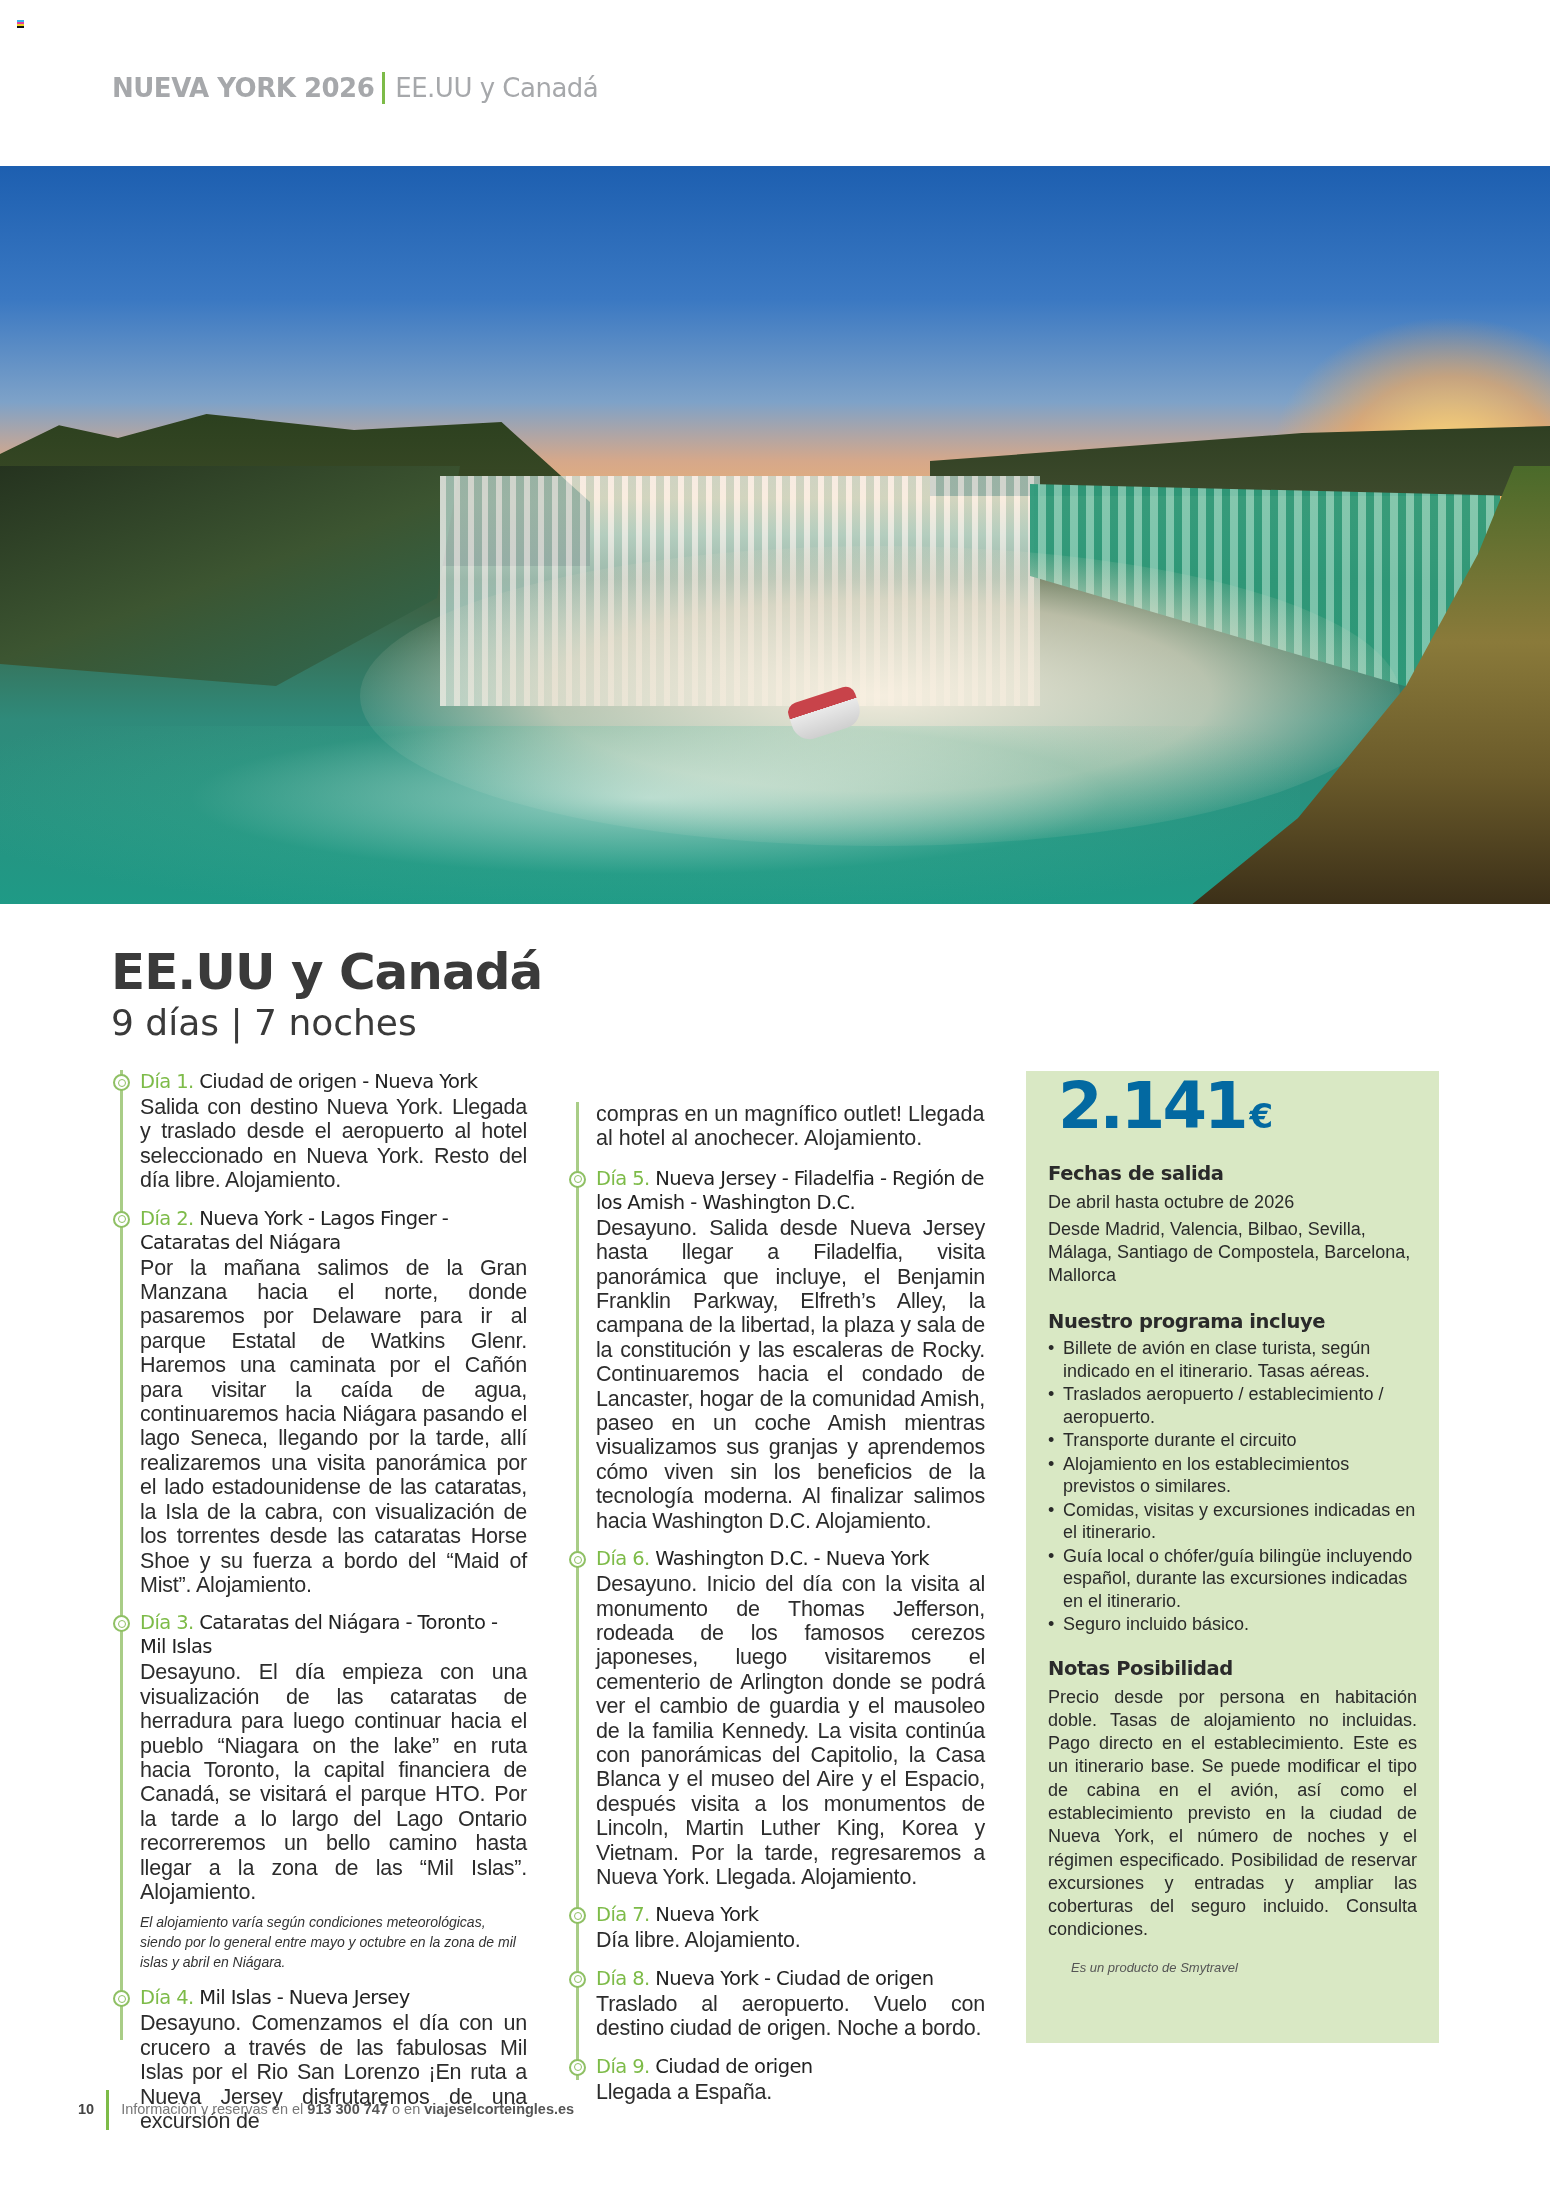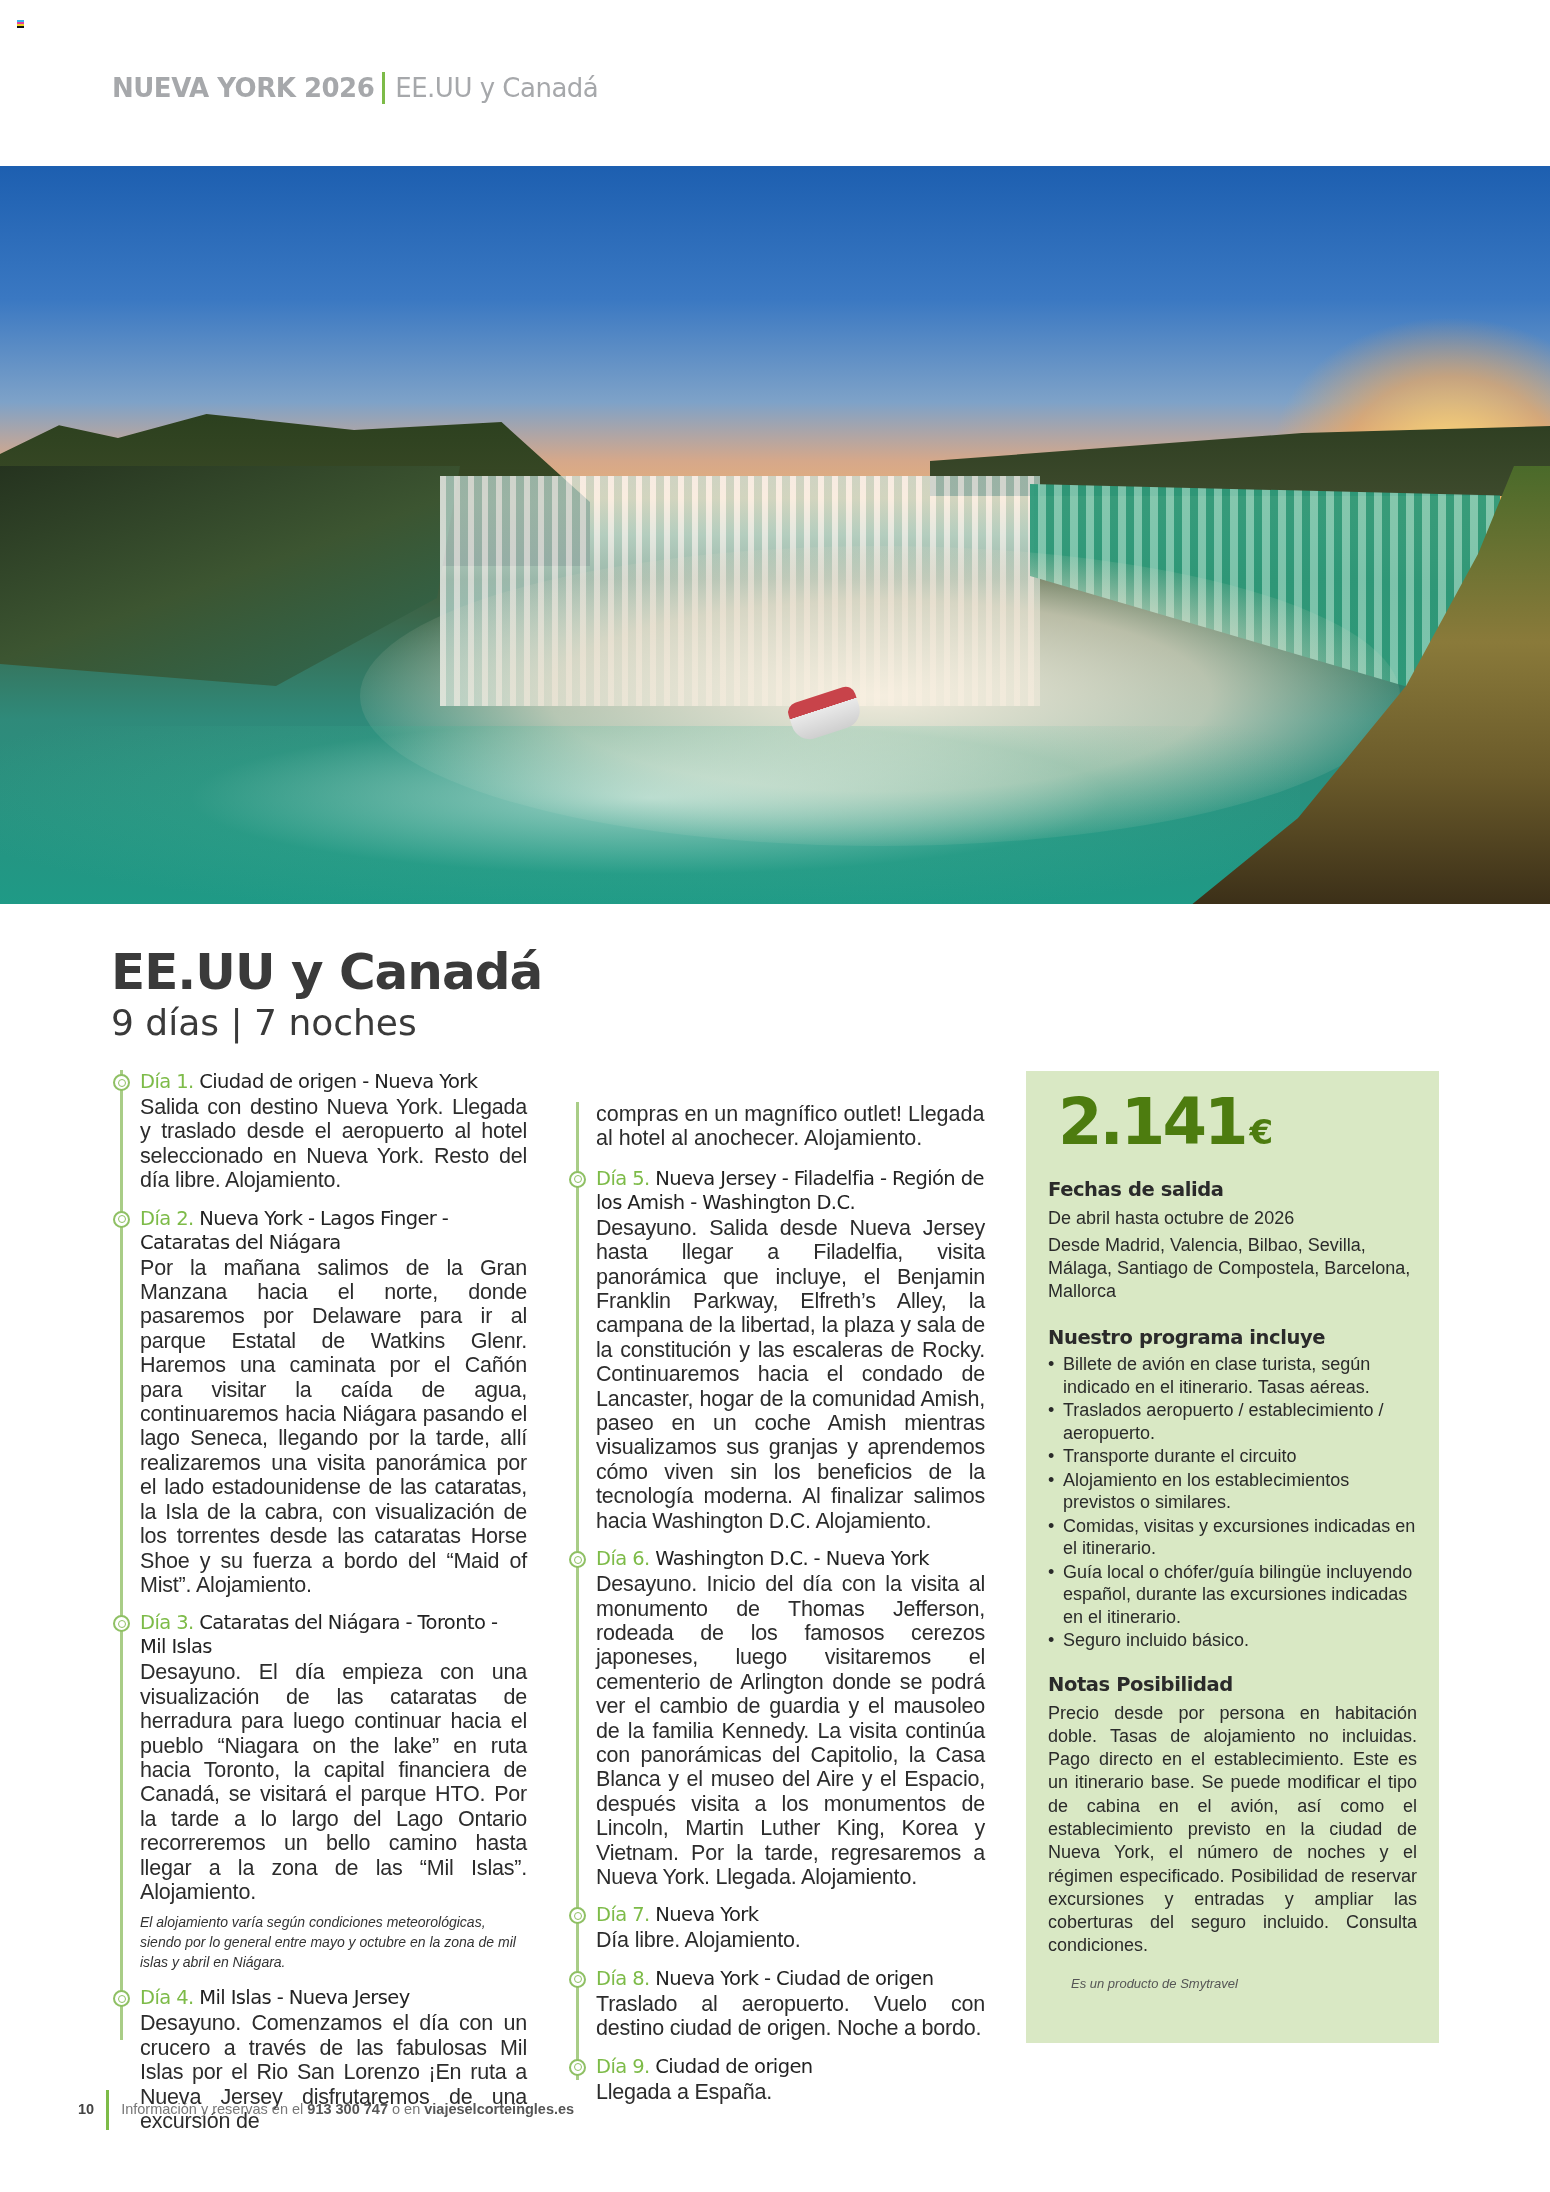--- a/index.html
+++ b/index.html
@@ -60,21 +60,21 @@
     .marker { position:absolute; left:2px; top:4px; width:13px; height:13px; border:2px solid #8fc064; border-radius:50%; background:#fff; }
     .marker::after { content:""; position:absolute; left:2.5px; top:2.5px; width:8px; height:8px; border:1.5px solid #8fc064; border-radius:50%; box-sizing:border-box; }
     .day-head { font-family:"DejaVu Sans", sans-serif; font-size:19.5px; line-height:24px; font-weight:normal; color:#222; letter-spacing:-0.6px; }
     .day-head .num { color:#7dbb48; }
     .day-body { font-size:21.5px; line-height:24.4px; color:#2c2c2c; text-align:justify; margin-top:1px; letter-spacing:-0.2px; }
     .note { font-size:14px; line-height:20px; font-style:italic; color:#333; margin-top:8px; }
     .continuation { padding-left:29px; font-size:21.5px; line-height:24.4px; color:#2c2c2c; margin-bottom:16px; }
 
     
     .sidebar { position:absolute; left:1026px; top:1071px; width:413px; height:972px; background:#d9e8c4; box-sizing:border-box; padding:0 22px 0 22px; }
-    .price { font-family:"DejaVu Sans", sans-serif; font-weight:bold; font-size:64px; line-height:70px; color:#4d7c0f; margin-top:16px; margin-left:10px; letter-spacing:-3px; }
+    .price { font-family:"DejaVu Sans", sans-serif; font-weight:bold; font-size:64px; line-height:70px; color:#0369a1; margin-top:0; margin-left:10px; letter-spacing:-3px; }
     .price .euro { font-size:34px; letter-spacing:0; margin-left:4px; }
     .sb-heading { font-family:"DejaVu Sans", sans-serif; font-weight:bold; font-size:19.5px; line-height:26px; color:#2a2a2a; letter-spacing:-0.4px; }
     .sb-text { font-size:18px; line-height:23px; color:#2a2a2a; }
     .sb-block { margin-top:10px; }
     .sb-list { list-style:none; margin:2px 0 16px 0; padding:0; }
     .sb-list li { position:relative; padding-left:15px; font-size:18px; line-height:22.5px; color:#2a2a2a; margin-bottom:1px; }
     .sb-list li::before { content:"•"; position:absolute; left:0; top:0; }
     .sb-notes { font-size:18px; line-height:23.3px; color:#2a2a2a; text-align:justify; }
     .sb-credit { font-size:13px; font-style:italic; color:#555; margin-top:18px;margin-left:23px; }
 

